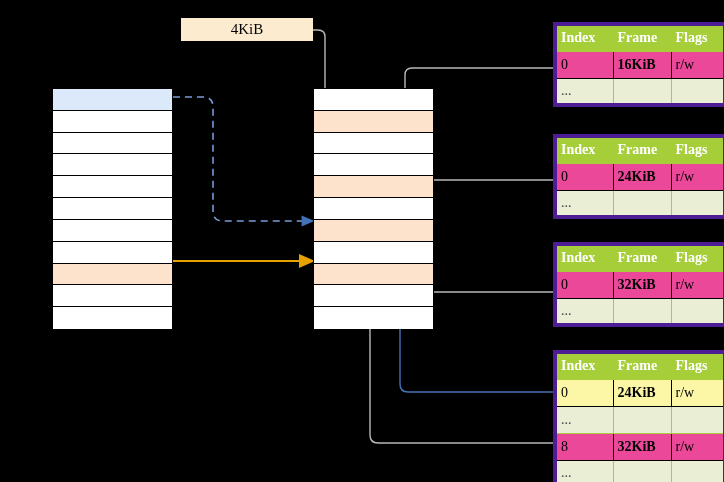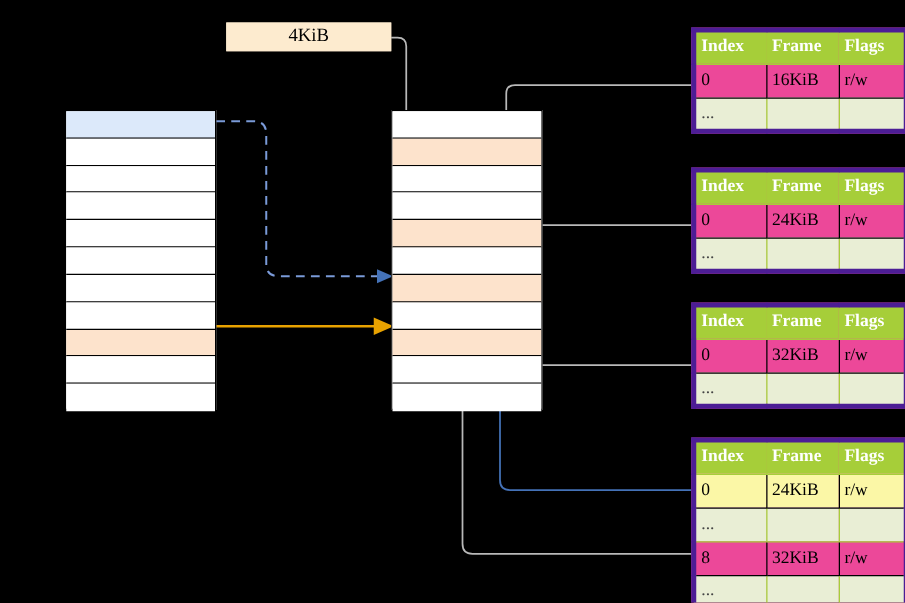--- a/index.html
+++ b/index.html
@@ -29,21 +29,21 @@
   .ptable{position:absolute;box-sizing:border-box;border-collapse:collapse;
           border:4px solid #4c1d95;background:#ec4899;}
   .ptable td,.ptable th{box-sizing:border-box;border:1px solid #000;
       font-size:14px;padding:0 4px;height:27px;vertical-align:middle;
       text-align:left;white-space:nowrap;}
   .ptable th{background:#a6ce39;color:#fff;font-weight:bold;
       border:1px solid #a6ce39;}
   .ptable tr.ellipsis td{background:#e9eed5;border-color:#a6ce39;color:#444;}
   .ptable td.hl{background:#fbf7a6;}
   .c-index{width:58px;}
-  .c-frame{width:58px;}
+  .c-frame{width:58px;font-weight:bold;}
   .c-flags{width:54px;font-family:Liberation Serif, serif;}
 </style>
 </head>
 <body>
 
 <div class="stage">
 
   <svg class="links" viewBox="0 0 724 482">
     <defs>
       <marker id="ar-gray" markerWidth="9" markerHeight="9" refX="4.5" refY="4.5" orient="auto">

